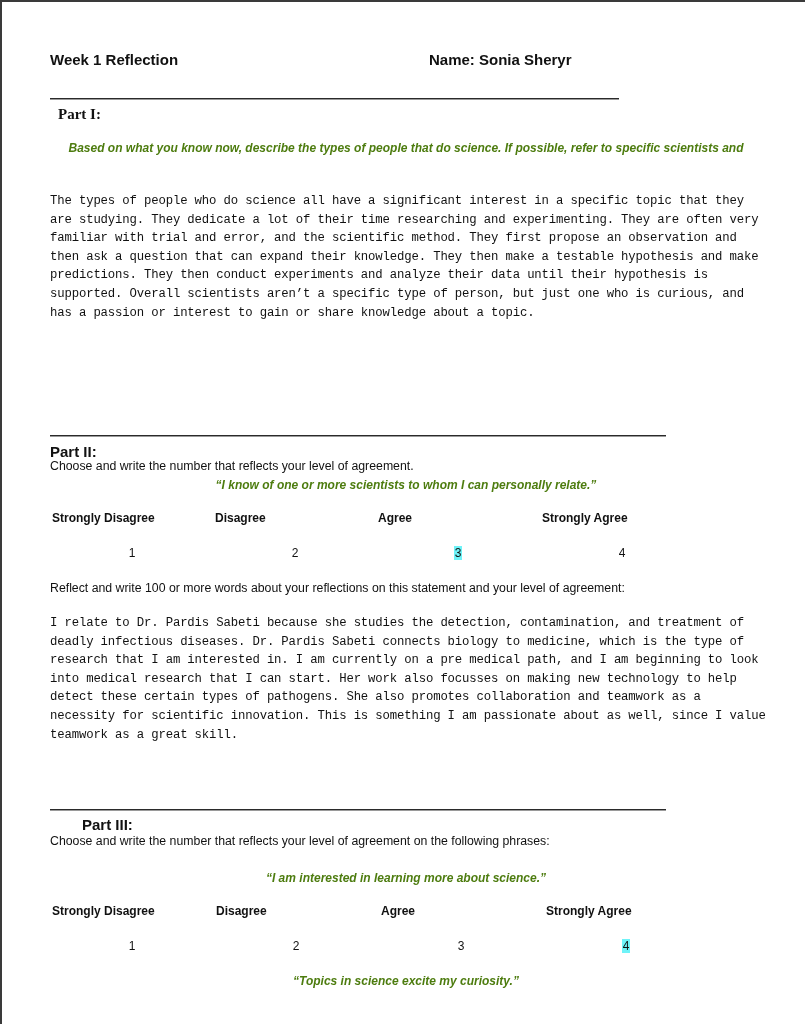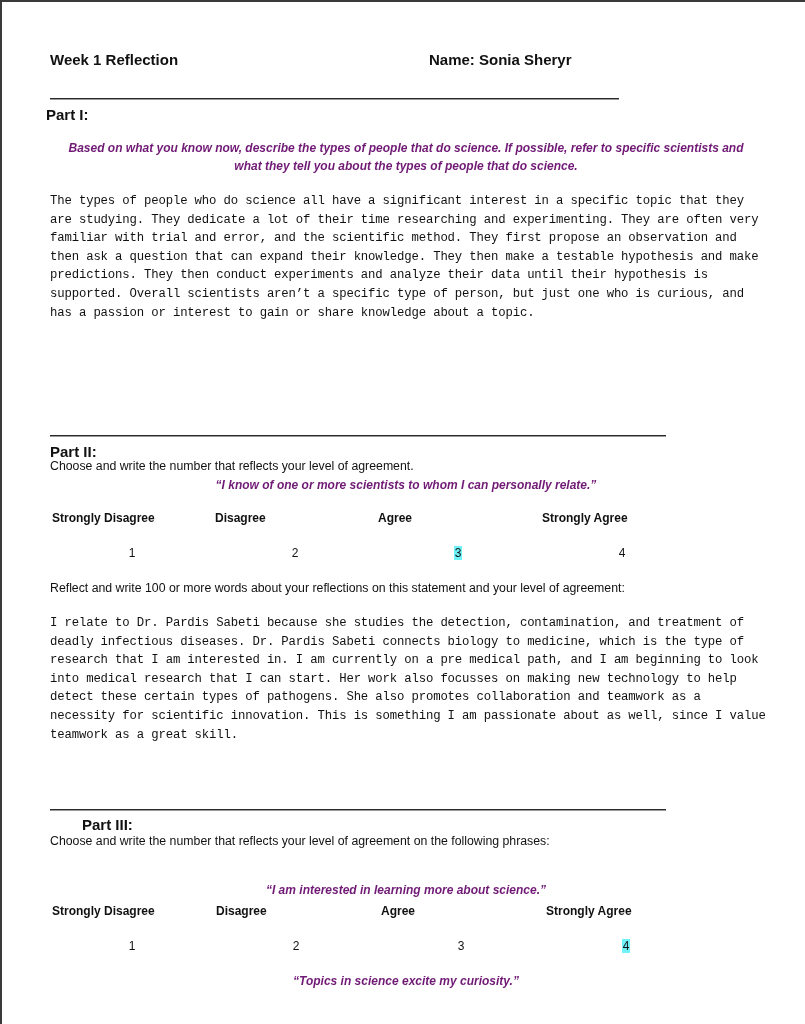--- a/index.html
+++ b/index.html
@@ -21,21 +21,21 @@
     .frame-left {
       position: absolute; left: 0; top: 0; width: 2px; height: 1024px; background: #3a3a3a;
     }
     .page {
       position: absolute; left: 0; top: 0; width: 805px; height: 1024px;
     }
     .abs { position: absolute; white-space: nowrap; }
     .txt { font-size: 12.3px; line-height: 18.6px; }
     .hdr { font-size: 15px; font-weight: bold; }
     .prompt {
-      color: #701a75;
+      color: #4d7c0f;
       font-style: italic;
       font-weight: bold;
       font-size: 12px;
       line-height: 18.6px;
     }
     .center { text-align: center; }
     .rule {
       position: absolute;
       height: 1px;
       background: #2a2a2a;
@@ -65,23 +65,22 @@
 
 <div class="page">
   <div class="frame-top"></div>
   <div class="frame-left"></div>
 
   <div class="abs hdr" style="left:50px; top:51px;">Week 1 Reflection</div>
   <div class="abs hdr" style="left:429px; top:51px;">Name: Sonia Sheryr</div>
 
   <div class="rule" style="left:50px; top:98px; width:569px;"></div>
 
-  <div class="abs hdr" style="left:46px; top:106px;">Part I:</div>
+  <div class="abs hdr" style="left:58px; top:106px;font-family:Liberation Serif, serif;">Part I:</div>
   <div class="abs prompt center" style="left:40px; top:139px; width:732px;">Based on what you know now, describe the types of people that do science. If possible, refer to specific scientists and</div>
-  <div class="abs prompt center" style="left:40px; top:157px; width:732px;">what they tell you about the types of people that do science.</div>
 
   <div class="para" style="left:50px; top:192px; width:716px;">The types of people who do science all have a significant interest in a specific topic that they are studying. They dedicate a lot of their time researching and experimenting. They are often very familiar with trial and error, and the scientific method. They first propose an observation and then ask a question that can expand their knowledge. They then make a testable hypothesis and make predictions. They then conduct experiments and analyze their data until their hypothesis is supported. Overall scientists aren’t a specific type of person, but just one who is curious, and has a passion or interest to gain or share knowledge about a topic.</div>
 
   <div class="rule" style="left:50px; top:435px; width:616px;"></div>
 
   <div class="abs hdr" style="left:50px; top:443px;">Part II:</div>
   <div class="abs txt" style="left:50px; top:457px;">Choose and write the number that reflects your level of agreement.</div>
   <div class="abs prompt center" style="left:40px; top:476px; width:732px;">“I know of one or more scientists to whom I can personally relate.”</div>
 
   <div>
@@ -97,21 +96,21 @@
   </div>
 
   <div class="abs txt" style="left:50px; top:579px;">Reflect and write 100 or more words about your reflections on this statement and your level of agreement:</div>
 
   <div class="para" style="left:50px; top:614px; width:716px;">I relate to Dr. Pardis Sabeti because she studies the detection, contamination, and treatment of deadly infectious diseases. Dr. Pardis Sabeti connects biology to medicine, which is the type of research that I am interested in. I am currently on a pre medical path, and I am beginning to look into medical research that I can start. Her work also focusses on making new technology to help detect these certain types of pathogens. She also promotes collaboration and teamwork as a necessity for scientific innovation. This is something I am passionate about as well, since I value teamwork as a great skill.</div>
 
   <div class="rule" style="left:50px; top:809px; width:616px;"></div>
 
   <div class="abs hdr" style="left:50px; top:816px;padding-left:32px;">Part III:</div>
   <div class="abs txt" style="left:50px; top:832px;">Choose and write the number that reflects your level of agreement on the following phrases:</div>
-  <div class="abs prompt center" style="left:40px; top:869px; width:732px;margin-top:12px;">“I am interested in learning more about science.”</div>
+  <div class="abs prompt center" style="left:40px; top:869px; width:732px;">“I am interested in learning more about science.”</div>
 
   <div>
     <div class="scale-label" style="left:52px; top:904px;">Strongly Disagree</div>
     <div class="scale-label" style="left:216px; top:904px;">Disagree</div>
     <div class="scale-label" style="left:381px; top:904px;">Agree</div>
     <div class="scale-label" style="left:546px; top:904px;">Strongly Agree</div>
 
     <div class="scale-num" style="left:112px; top:939px;">1</div>
     <div class="scale-num" style="left:276px; top:939px;">2</div>
     <div class="scale-num" style="left:441px; top:939px;">3</div>

